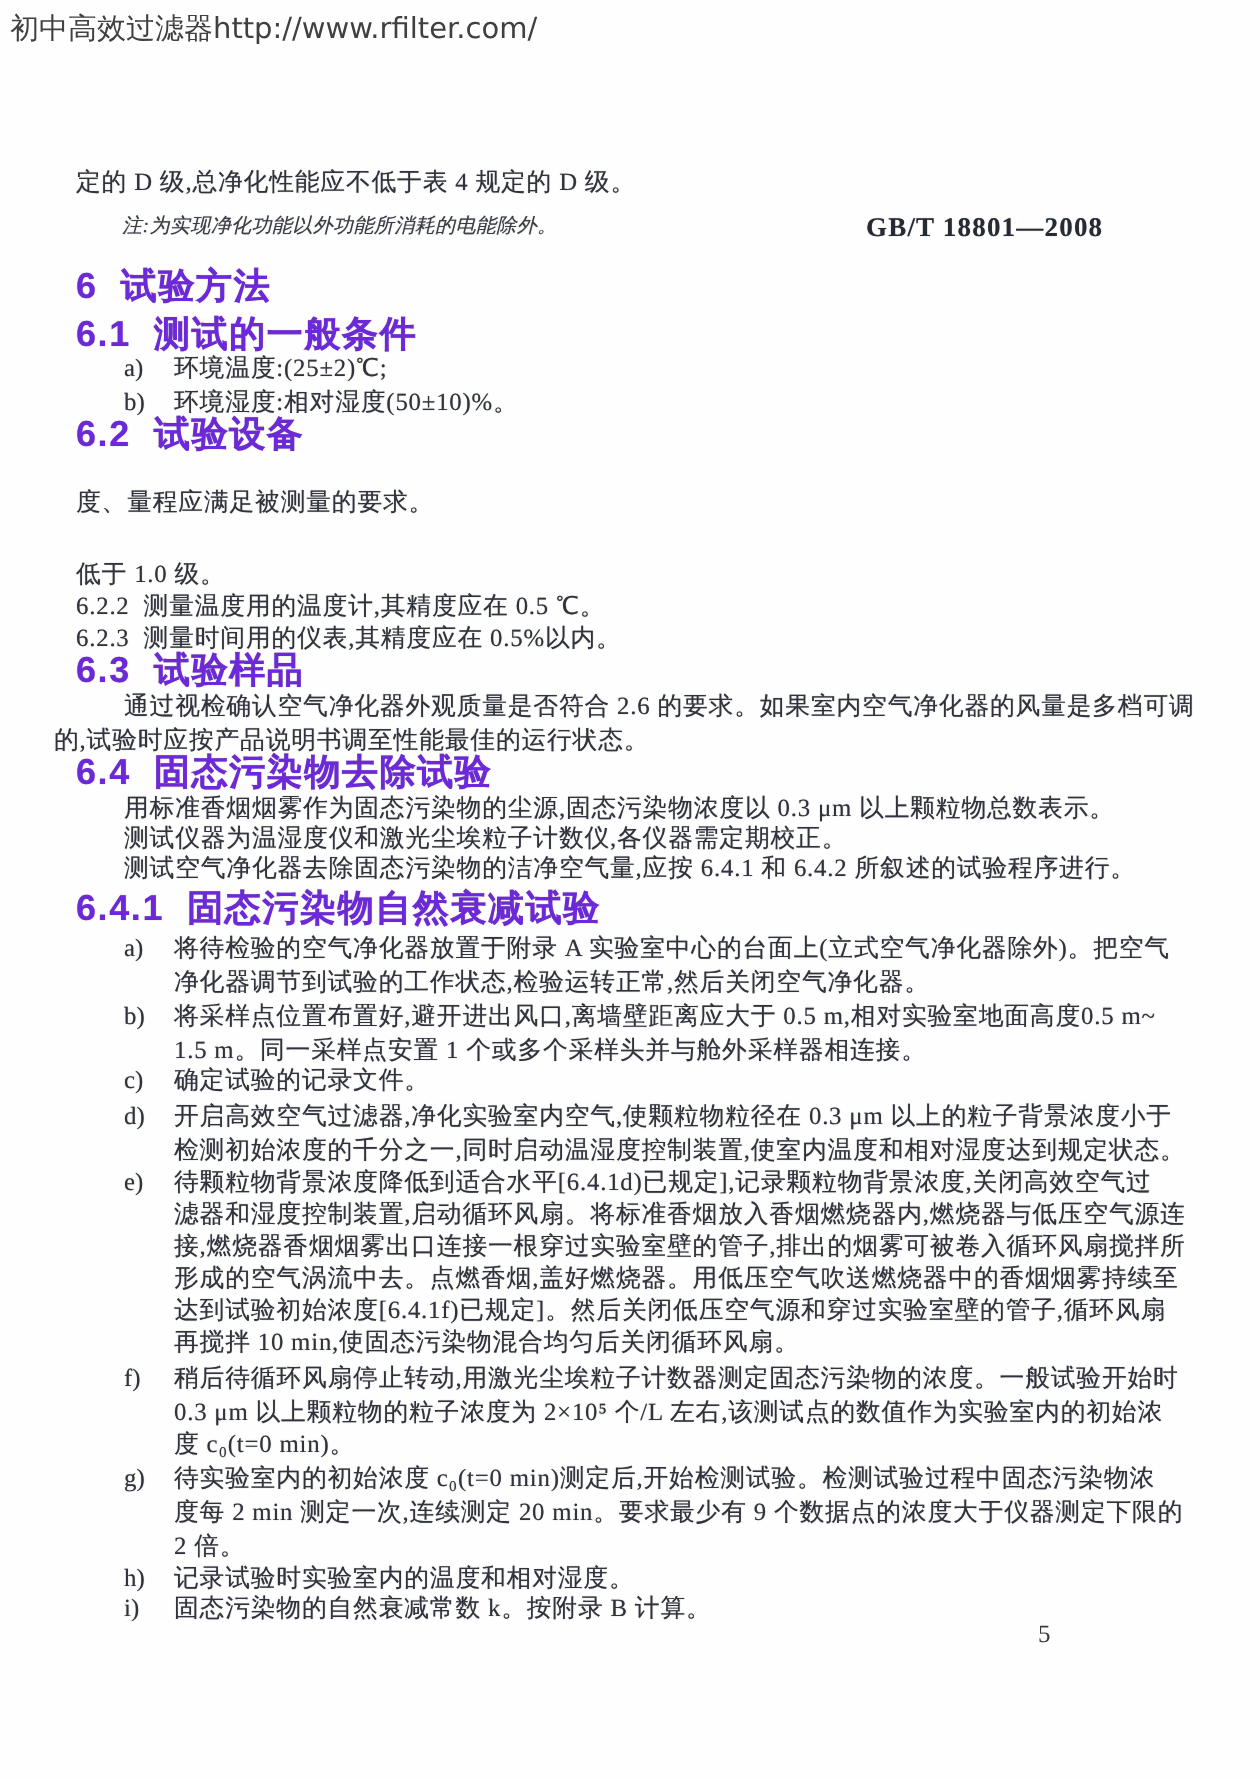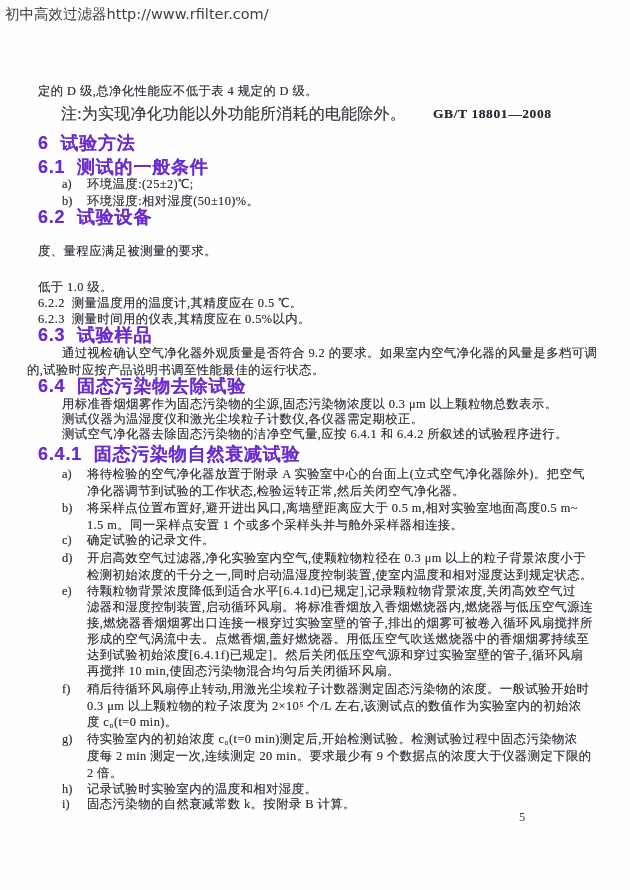--- a/index.html
+++ b/index.html
@@ -2,21 +2,21 @@
 <html><head>
 <meta charset="utf-8">
 <style>
   html,body{margin:0;padding:0;background:#ffffff;}
   .page{position:relative;width:630px;height:890px;background:#fefefe;overflow:hidden;
         font-family:"Liberation Serif",serif;}
   .ln{position:absolute;white-space:pre;font-size:12.4px;line-height:15px;color:#30333b;
       letter-spacing:0.4px;text-shadow:0 0 .5px rgba(45,48,62,.55);text-align:right;}
   .hd{font-family:"Liberation Sans",sans-serif;font-weight:700;font-size:18px;color:#6d28d9;
       letter-spacing:0.8px;}
-  .note{font-size:16px;color:#3a3d45;letter-spacing:0.2px;}
+  .note{font-size:10px;color:#3a3d45;letter-spacing:0.2px;font-style:italic;}
   .marker{letter-spacing:0;}
   .wm{position:absolute;left:5px;top:5px;font-family:"DejaVu Sans",sans-serif;
       font-size:14.5px;font-weight:500;white-space:pre;}
   .docnum{position:absolute;left:433px;top:62px;font-weight:700;font-size:13.5px;color:#262a33;
       letter-spacing:0.6px;white-space:pre;text-shadow:0 0 .5px rgba(40,44,60,.5);margin-top:44px;}
   .pagenum{position:absolute;left:519px;top:810px;font-size:12.5px;color:#383b42;}
 </style>
 </head>
 <body>
 
@@ -37,21 +37,21 @@
   <div class="ln marker" style="left:62px;top:194px">b)</div>
   <div class="ln" style="left:87px;top:194px">环境湿度:相对湿度(50±10)%。</div>
 
   <div class="ln hd" style="left:38px;top:210px">6.2  试验设备</div>
   <div class="ln" style="left:38px;top:244px">度、量程应满足被测量的要求。</div>
   <div class="ln" style="left:38px;top:280px">低于 1.0 级。</div>
   <div class="ln" style="left:38px;top:296px">6.2.2  测量温度用的温度计,其精度应在 0.5 ℃。</div>
   <div class="ln" style="left:38px;top:312px">6.2.3  测量时间用的仪表,其精度应在 0.5%以内。</div>
 
   <div class="ln hd" style="left:38px;top:328px">6.3  试验样品</div>
-  <div class="ln" style="left:62px;top:346px">通过视检确认空气净化器外观质量是否符合 9.2 的要求。如果室内空气净化器的风量是多档可调</div>
+  <div class="ln" style="left:62px;top:346px">通过视检确认空气净化器外观质量是否符合 2.6 的要求。如果室内空气净化器的风量是多档可调</div>
   <div class="ln" style="left:27px;top:363px">的,试验时应按产品说明书调至性能最佳的运行状态。</div>
 
   <div class="ln hd" style="left:38px;top:379px">6.4  固态污染物去除试验</div>
   <div class="ln" style="left:62px;top:397px">用标准香烟烟雾作为固态污染物的尘源,固态污染物浓度以 0.3 μm 以上颗粒物总数表示。</div>
   <div class="ln" style="left:62px;top:412px">测试仪器为温湿度仪和激光尘埃粒子计数仪,各仪器需定期校正。</div>
   <div class="ln" style="left:62px;top:427px">测试空气净化器去除固态污染物的洁净空气量,应按 6.4.1 和 6.4.2 所叙述的试验程序进行。</div>
 
   <div class="ln hd" style="left:38px;top:447px">6.4.1  固态污染物自然衰减试验</div>
 
   <div class="ln marker" style="left:62px;top:467px">a)</div>

